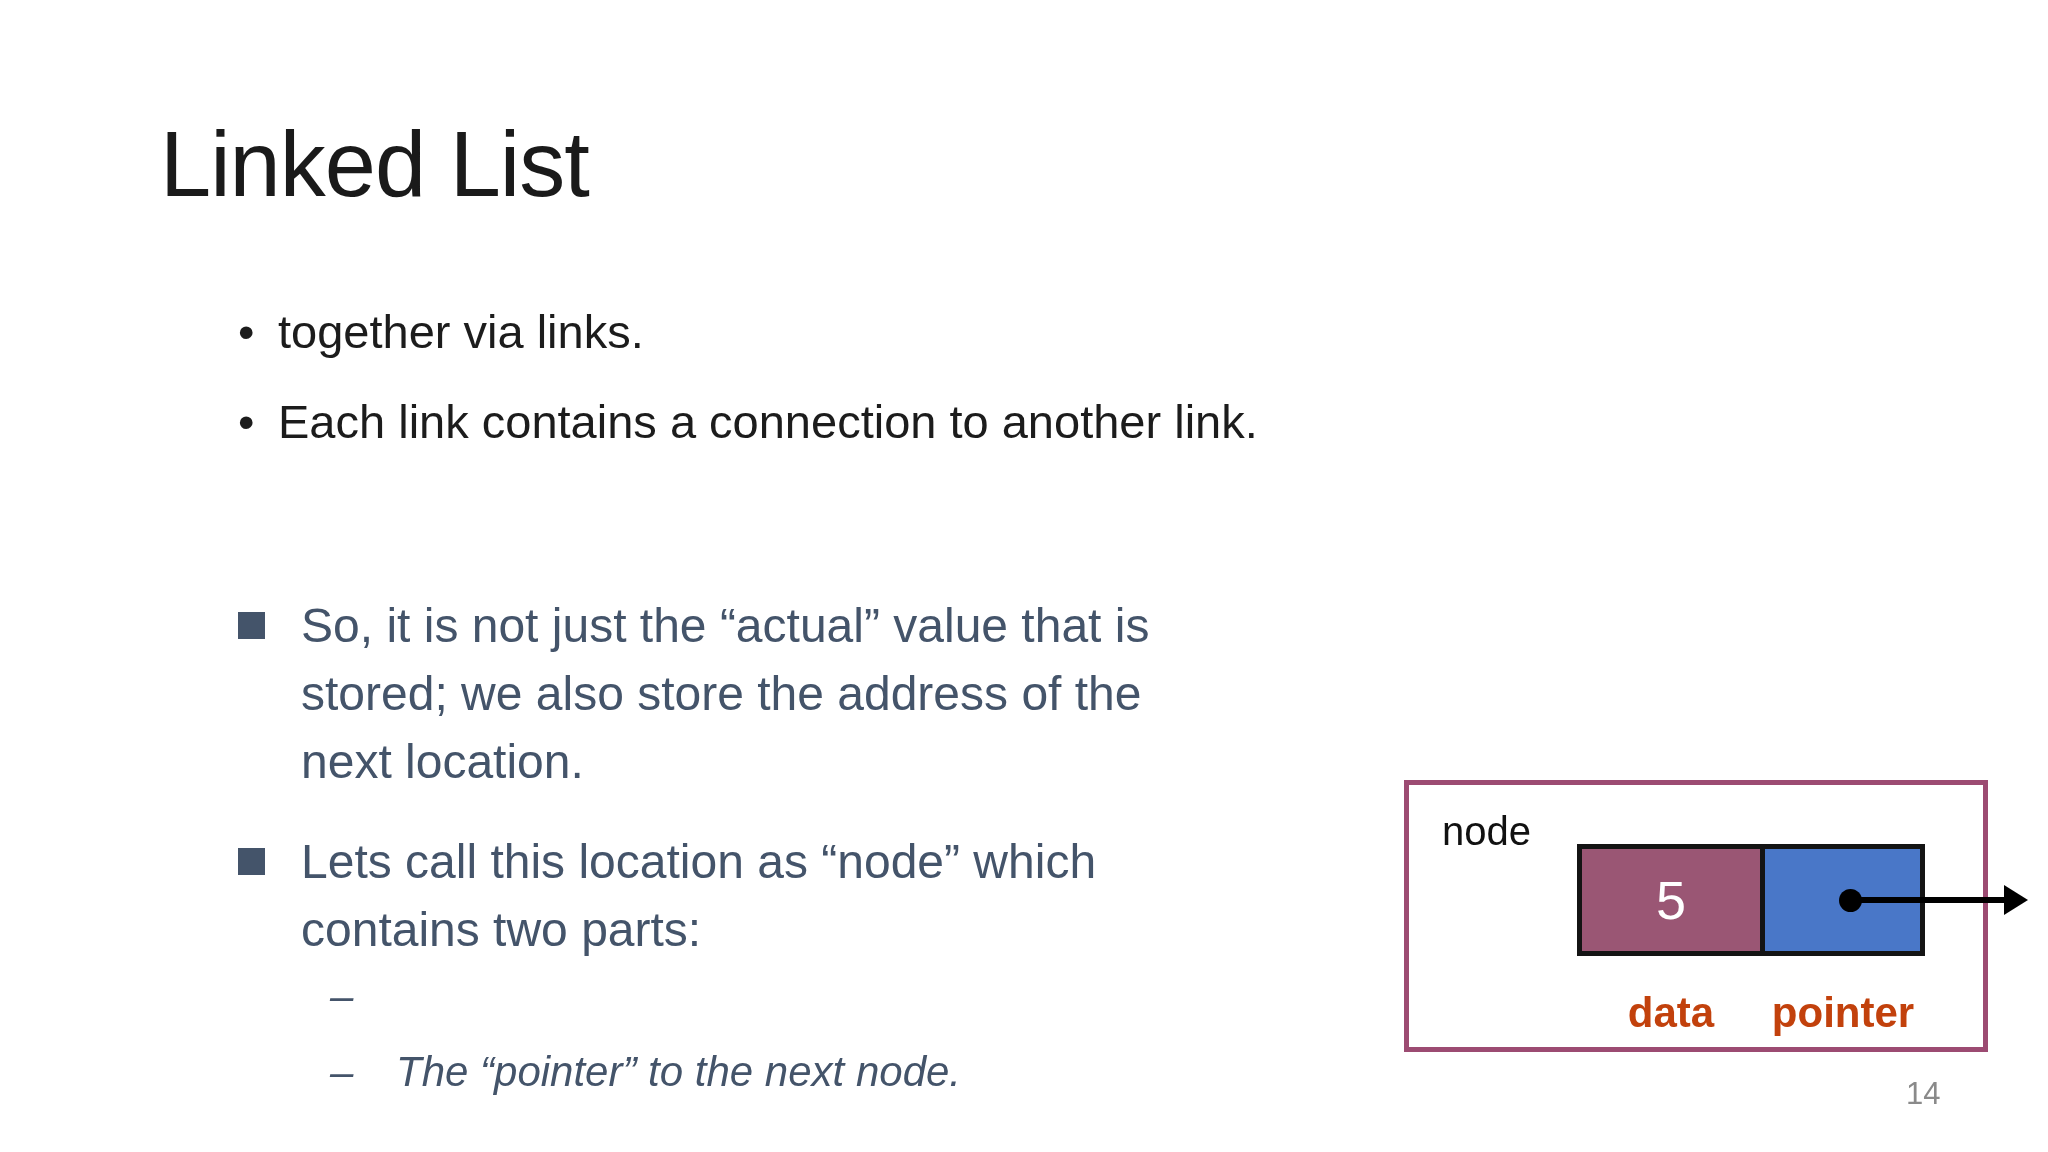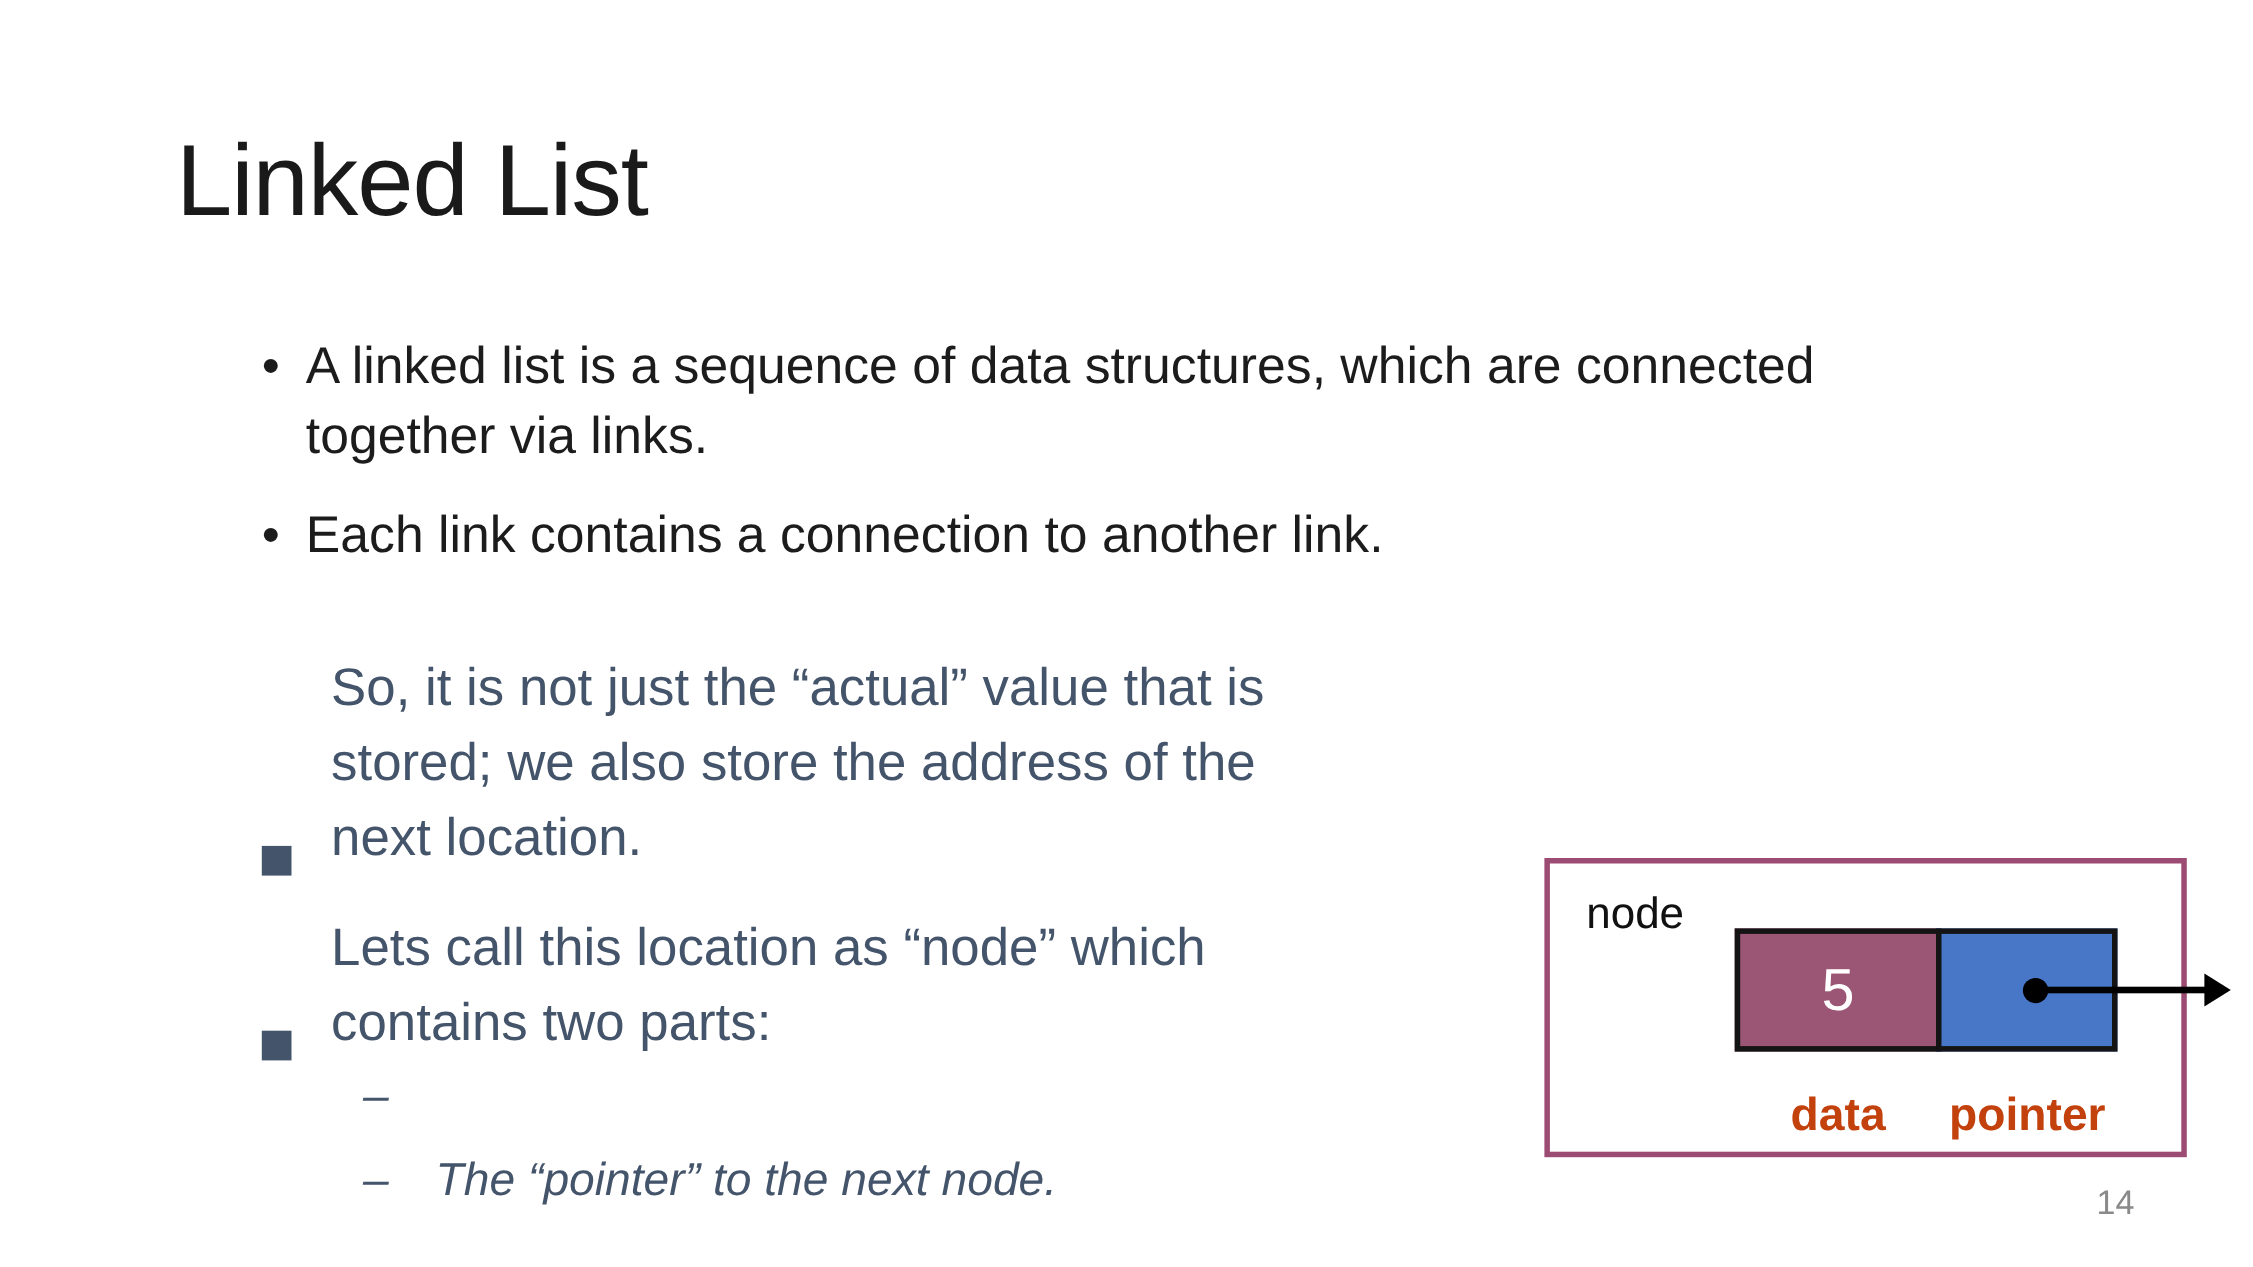--- a/index.html
+++ b/index.html
@@ -24,21 +24,21 @@
     display: flex; align-items: flex-start;
     font-size: 47px; line-height: 64px;
     color: var(--body-text, #1c1c1c);
     margin-bottom: 26px;
   }
   .bullet-black .marker { width: 40px; flex: 0 0 40px; }
   .line { white-space: nowrap; }
 
   .bullets-slate { position: absolute; left: 238px; top: 592px; }
   .bullet-slate {
-    display: flex; align-items: flex-end;
+    display: flex; align-items: flex-start;
     font-size: 48px; line-height: 68px;
     color: var(--accent-text, #44546a);
     margin-bottom: 32px;
   }
   .square-marker {
     width: 27px; height: 27px; flex: 0 0 27px;
     background: var(--accent-text, #44546a);
     margin-top: 20px; margin-right: 36px;
   }
 
@@ -113,21 +113,20 @@
 </style>
 </head>
 <body>
 
 <div class="title">Linked List</div>
 
 <div class="bullets-black">
   <div class="bullet-black">
     <span class="marker">•</span>
     <span>
-      <div class="line">A linked list is a sequence of data structures, which are connected</div>
       <div class="line">together via links.</div>
     </span>
   </div>
   <div class="bullet-black">
     <span class="marker">•</span>
     <span>
       <div class="line">Each link contains a connection to another link.</div>
     </span>
   </div>
 </div>

